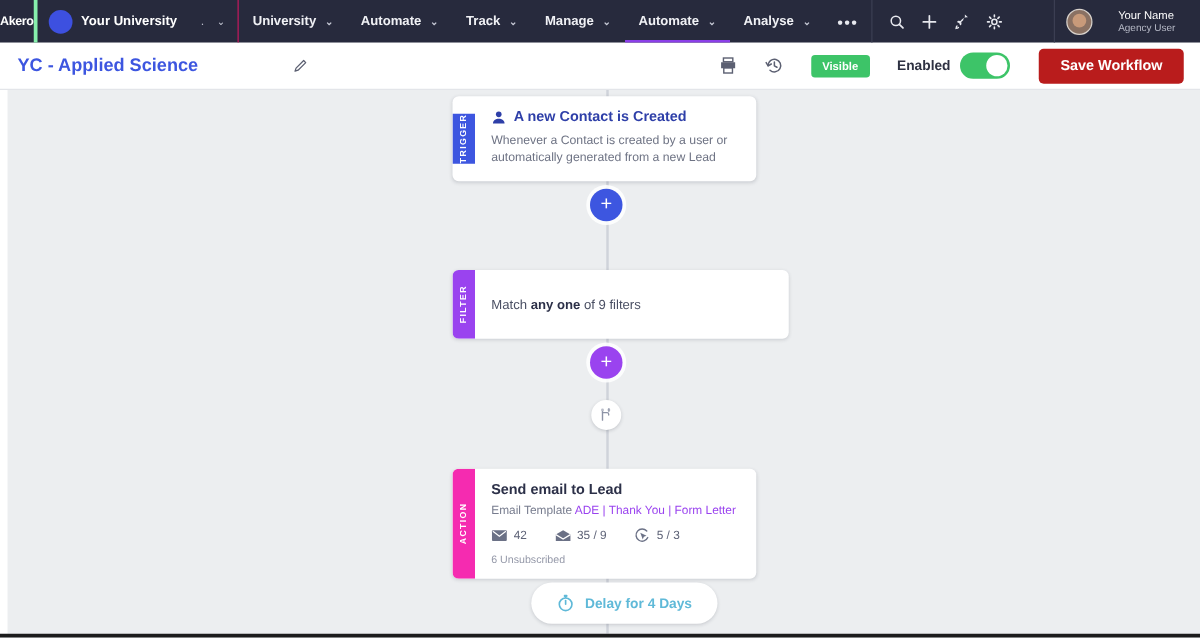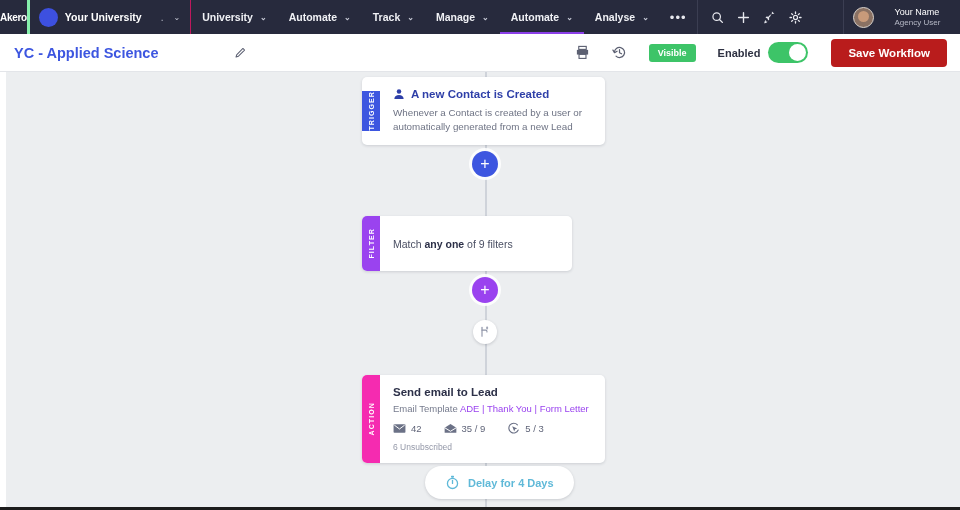--- a/index.html
+++ b/index.html
@@ -355,21 +355,21 @@
         <span>A new Contact is Created</span>
       </div>
       <div class="node-desc">Whenever a Contact is created by a user or automatically generated from a new Lead</div>
     </div>
   </div>
 
   <div class="plusbtn plus-blue" style="left:466px; top:79px;">
     <span>+</span>
   </div>
 
-  <div class="node" style="left:356px; top:144px; width:210px; height:55px; align-items:stretch;">
+  <div class="node" style="left:356px; top:144px; width:269px; height:55px; align-items:stretch;">
     <div class="tab tab-filter">
       <span>FILTER</span>
     </div>
     <div class="nodebody" style="display:flex; align-items:center;">
       <div class="filter-text"><span>Match </span><b>any one</b><span> of 9 filters</span></div>
     </div>
   </div>
 
   <div class="plusbtn plus-purple" style="left:466px; top:205px;">
     <span>+</span>

